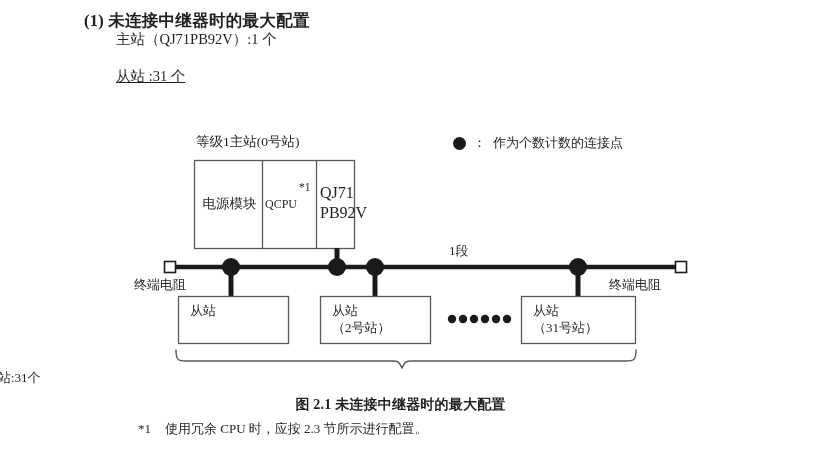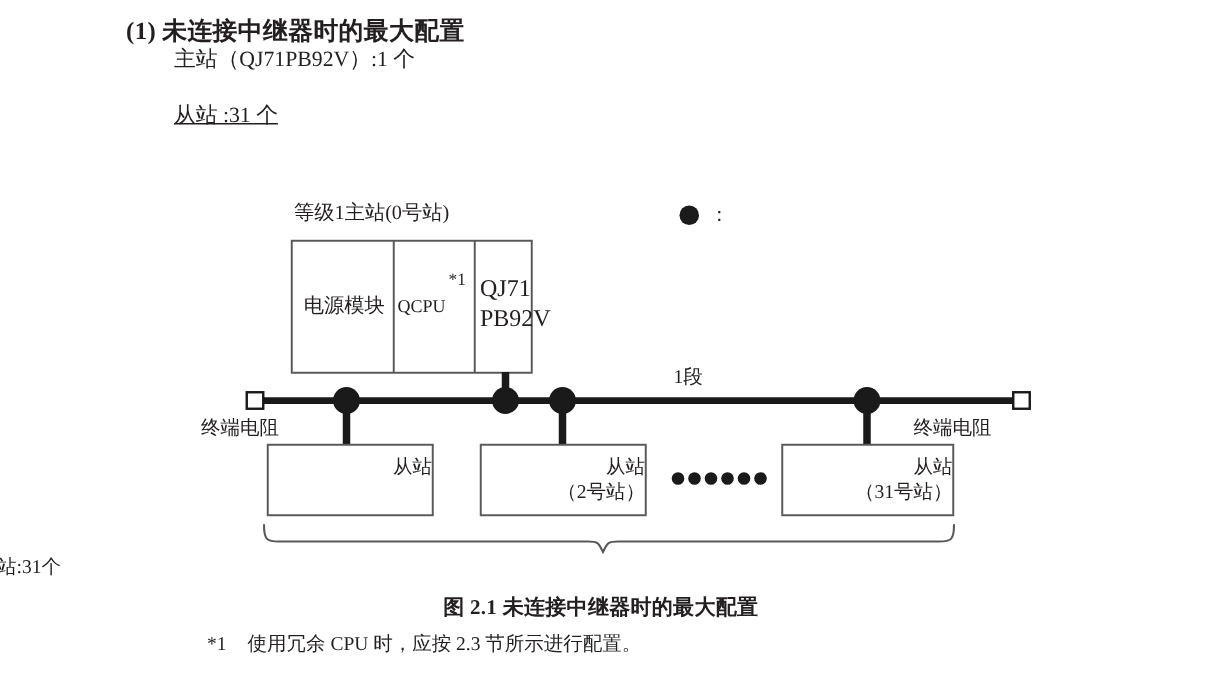--- a/index.html
+++ b/index.html
@@ -90,24 +90,25 @@
   
   #term-left-label { left: 134px; top: 277px; font-size: 13px; }
   #term-right-label { left: 609px; top: 277px; font-size: 13px; }
 
   
   #segment-label { left: 449px; top: 243px; font-size: 13px; }
 
   
   .slave-text {
     position: absolute;
-    text-align: right;
+    text-align: left;
     font-size: 13px;
     line-height: 1.3;
     white-space: nowrap;
+    padding-left: 12px;
   }
   #slave1-text { left: 178px; top: 303px; width: 110px; }
   #slave2-text { left: 320px; top: 303px; width: 110px; }
   #slave3-text { left: 521px; top: 303px; width: 114px; }
 
   
   #brace-label {
     left: 0px; top: 370px; width: 821px;
     font-size: 13px;
   }
@@ -236,20 +237,21 @@
     <div class="slave-text" id="slave3-text">
       <div>从站</div>
       <div>（31号站）</div>
     </div>
 
     <div class="lbl" id="brace-label"><span>从站:31个</span></div>
 
     <div id="legend">
       <span class="legend-dot"></span>
       <span class="legend-colon">：</span>
+      <span>作为个数计数的连接点</span>
     </div>
 
   </div>
 
   <div id="figure-caption"><span>图 2.1  未连接中继器时的最大配置</span></div>
 
   <div id="footnote">
     <span class="fn-mark">*1</span><span>使用冗余 CPU 时，应按 2.3 节所示进行配置。</span>
   </div>
 

